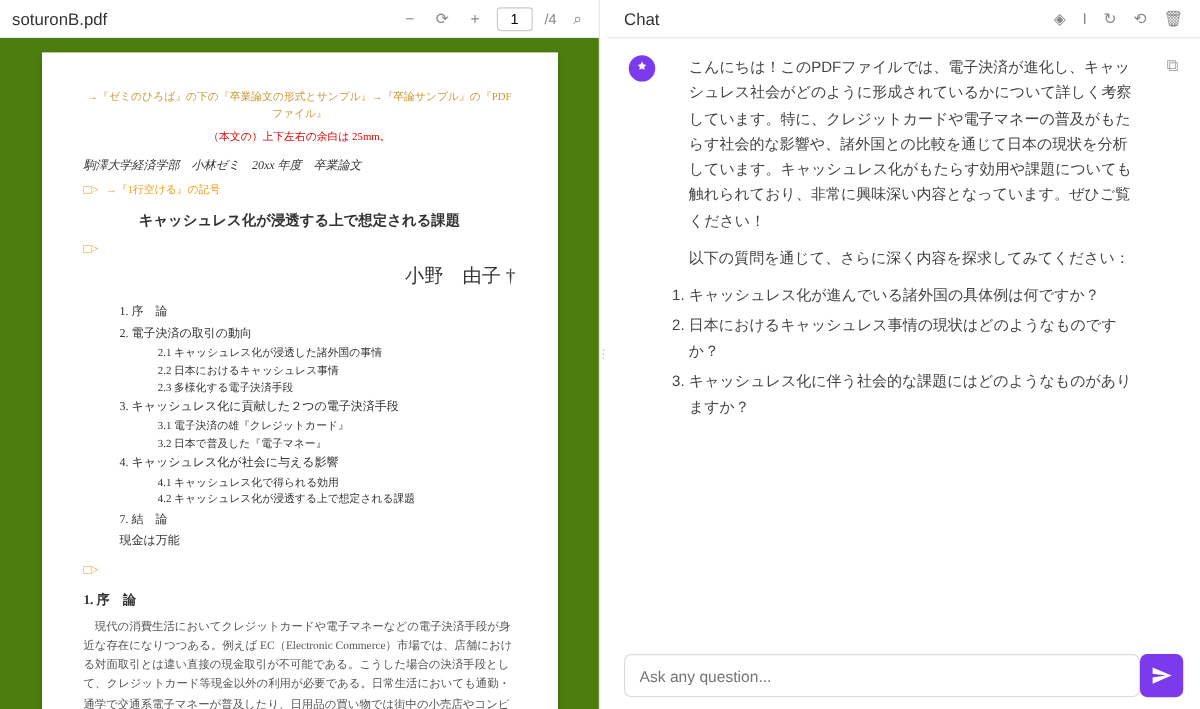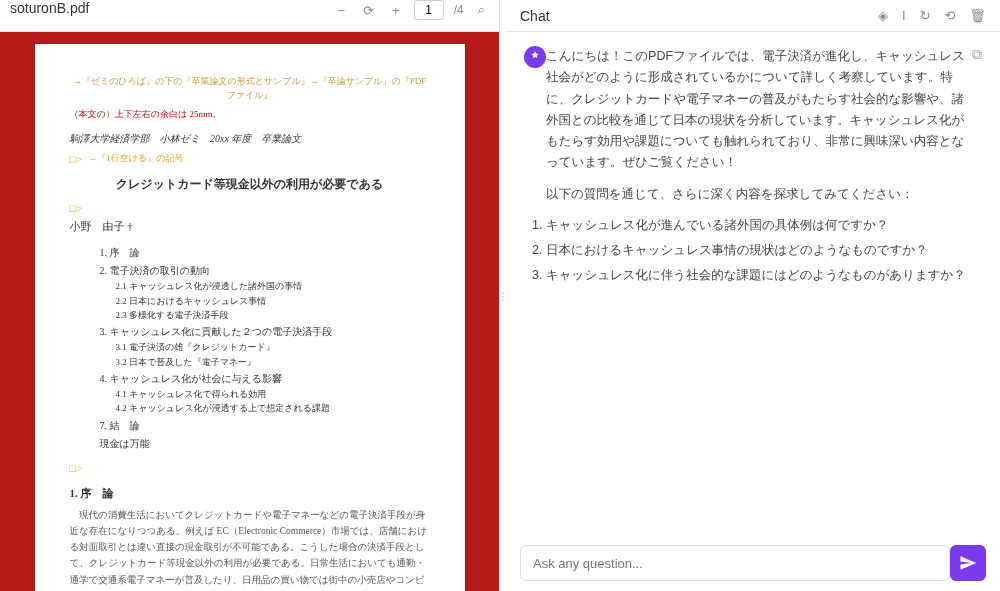--- a/index.html
+++ b/index.html
@@ -1,49 +1,49 @@
 <!DOCTYPE html>
 <html><head>
 <meta charset="utf-8">
 <style>
 *{margin:0;padding:0;box-sizing:border-box}
 body{font-family:Arial,sans-serif;font-size:13px;color:#333;background:#fff;width:1000px;height:591px;overflow:hidden;display:flex}
 .pdf-panel{width:500px;height:100%;display:flex;flex-direction:column;border-right:1px solid #e5e5e5}
-.pdf-header{height:32px;display:flex;align-items:flex-start;padding:0 10px;border-bottom:1px solid #e5e5e5}
+.pdf-header{height:32px;display:flex;align-items:center;padding:0 10px;border-bottom:1px solid #e5e5e5}
 .pdf-title{font-size:14px;color:#333;flex:1}
 .pdf-controls{display:flex;align-items:center;gap:10px;color:#888}
 .pdf-controls .ctrl{cursor:pointer;padding:2px 4px}
 .page-input{width:30px;height:20px;text-align:center;border:1px solid #ccc;border-radius:3px;font-size:12px}
 .page-total{font-size:12px;color:#888}
-.pdf-viewer{flex:1;overflow:auto;background:#b91c1c;padding:12px;position:relative}
+.pdf-viewer{flex:1;overflow:auto;background:#4d7c0f;padding:12px;position:relative}
 .pdf-page{width:430px;margin:0 auto;background:#fff;box-shadow:0 2px 6px rgba(0,0,0,.15);padding:30px 35px;font-family:"MS Mincho",serif;font-size:10px;line-height:1.6;color:#333;min-height:580px}
 .bc{color:#cc9933;font-size:9px;text-align:center;margin-bottom:4px}
-.red-note{color:#d00;font-size:9px;text-align:left;margin-bottom:10px}
+.red-note{color:#d00;font-size:9px;text-align:center;margin-bottom:10px}
 .hdr-line{font-size:10px;margin-bottom:4px}
 .hdr-line em{font-style:italic}
 .thesis-title-row{display:flex;margin-bottom:4px}
 .orange-m{color:#f39c12;font-size:11px;margin-right:6px}
 .orange-arrow{color:#f39c12;font-size:9px}
 .thesis-title{text-align:center;font-weight:bold;font-size:12px;margin:6px 0}
-.author{text-align:left;font-size:11px;margin-bottom:10px}
+.author{text-align:right;font-size:16px;margin-bottom:10px}
 .toc{margin-left:30px;margin-bottom:8px}
 .toc-l1{font-size:10px;margin-top:2px}
-.toc-l2{font-size:9px;margin-left:16px}
+.toc-l2{font-size:9px;margin-left:32px}
 .section-h{font-weight:bold;font-size:11px;margin-top:8px;margin-bottom:4px}
 .body-p{font-size:9.5px;line-height:1.7;text-indent:1em;margin-bottom:8px;color:#555}
 .plain{display:block}
 .resizer{width:6px;position:relative}
 .resizer .dots{position:absolute;top:50%;left:50%;transform:translate(-50%,-50%);color:#bbb;font-size:10px;line-height:3px}
 .chat-panel{flex:1;height:100%;display:flex;flex-direction:column}
 .chat-header{height:32px;display:flex;align-items:center;padding:0 14px;border-bottom:1px solid #e5e5e5}
 .chat-header-title{font-size:14px;flex:1}
 .chat-header-icons{display:flex;gap:14px;color:#888}
 .chat-header-icons span{cursor:pointer}
 .chat-body{flex:1;overflow:auto;padding:14px 18px}
-.msg{display:flex;gap:0}
+.msg{display:flex;gap:28px}
 .avatar{width:22px;height:22px;border-radius:50%;background:#7c3aed;flex-shrink:0;display:flex;align-items:center;justify-content:center}
 .avatar svg{width:14px;height:14px;fill:#fff}
 .msg-content{flex:1;font-size:12.5px;line-height:1.7;color:#444}
 .msg-content p{margin-bottom:10px}
 .msg-content ol{}
 .msg-content li{margin-bottom:4px}
 .copy-ic{color:#aaa;cursor:pointer;font-size:14px;flex-shrink:0}
 .chat-input-bar{padding:10px 14px;display:flex;align-items:center;gap:0}
 .chat-input{flex:1;height:36px;border:1px solid #ddd;border-radius:6px;padding:0 12px;font-size:13px;color:#999}
 .send-btn{width:36px;height:36px;border-radius:6px;background:#7c3aed;display:flex;align-items:center;justify-content:center;cursor:pointer}
@@ -66,21 +66,21 @@
   </div>
   <div class="pdf-viewer">
     <div class="pdf-page">
       <div class="bc">→『ゼミのひろば』の下の『卒業論文の形式とサンプル』→『卒論サンプル』の『PDFファイル』</div>
       <div class="red-note">（本文の）上下左右の余白は 25mm。</div>
       <div class="hdr-line"><em>駒澤大学経済学部　小林ゼミ　20xx 年度　卒業論文</em></div>
       <div class="thesis-title-row">
         <span class="orange-m">□&gt;</span>
         <span class="orange-arrow">→『1行空ける』の記号</span>
       </div>
-      <div class="thesis-title">クレジットカード等現金以外の利用が必要である</div>
+      <div class="thesis-title">キャッシュレス化が浸透する上で想定される課題</div>
       <span class="orange-m plain">□&gt;</span>
       <div class="author">小野　由子 †</div>
       <div class="toc">
         <div class="toc-l1">1. 序　論</div>
         <div class="toc-l1">2. 電子決済の取引の動向</div>
         <div class="toc-l2">2.1 キャッシュレス化が浸透した諸外国の事情</div>
         <div class="toc-l2">2.2 日本におけるキャッシュレス事情</div>
         <div class="toc-l2">2.3 多様化する電子決済手段</div>
         <div class="toc-l1">3. キャッシュレス化に貢献した２つの電子決済手段</div>
         <div class="toc-l2">3.1 電子決済の雄『クレジットカード』</div>

